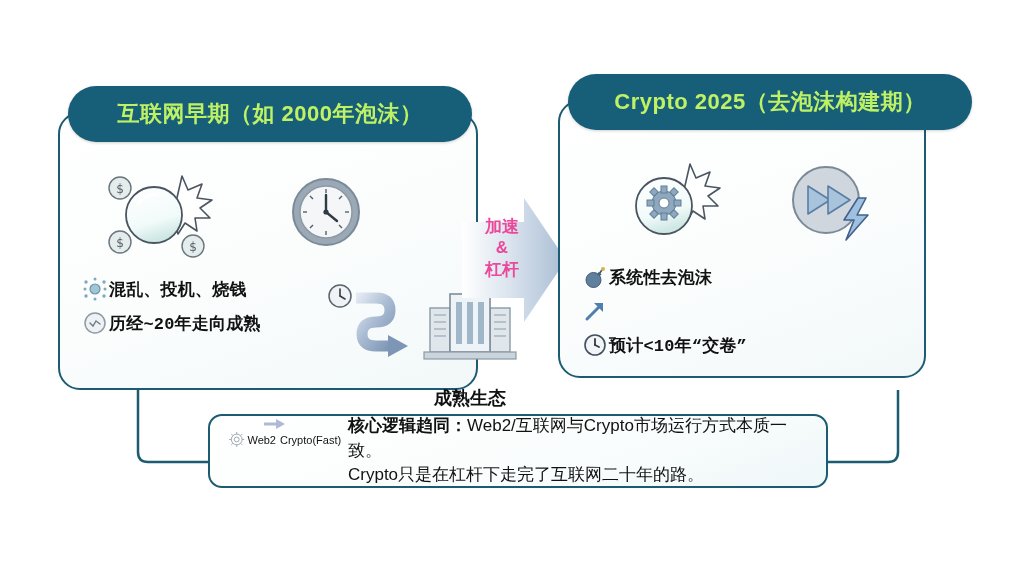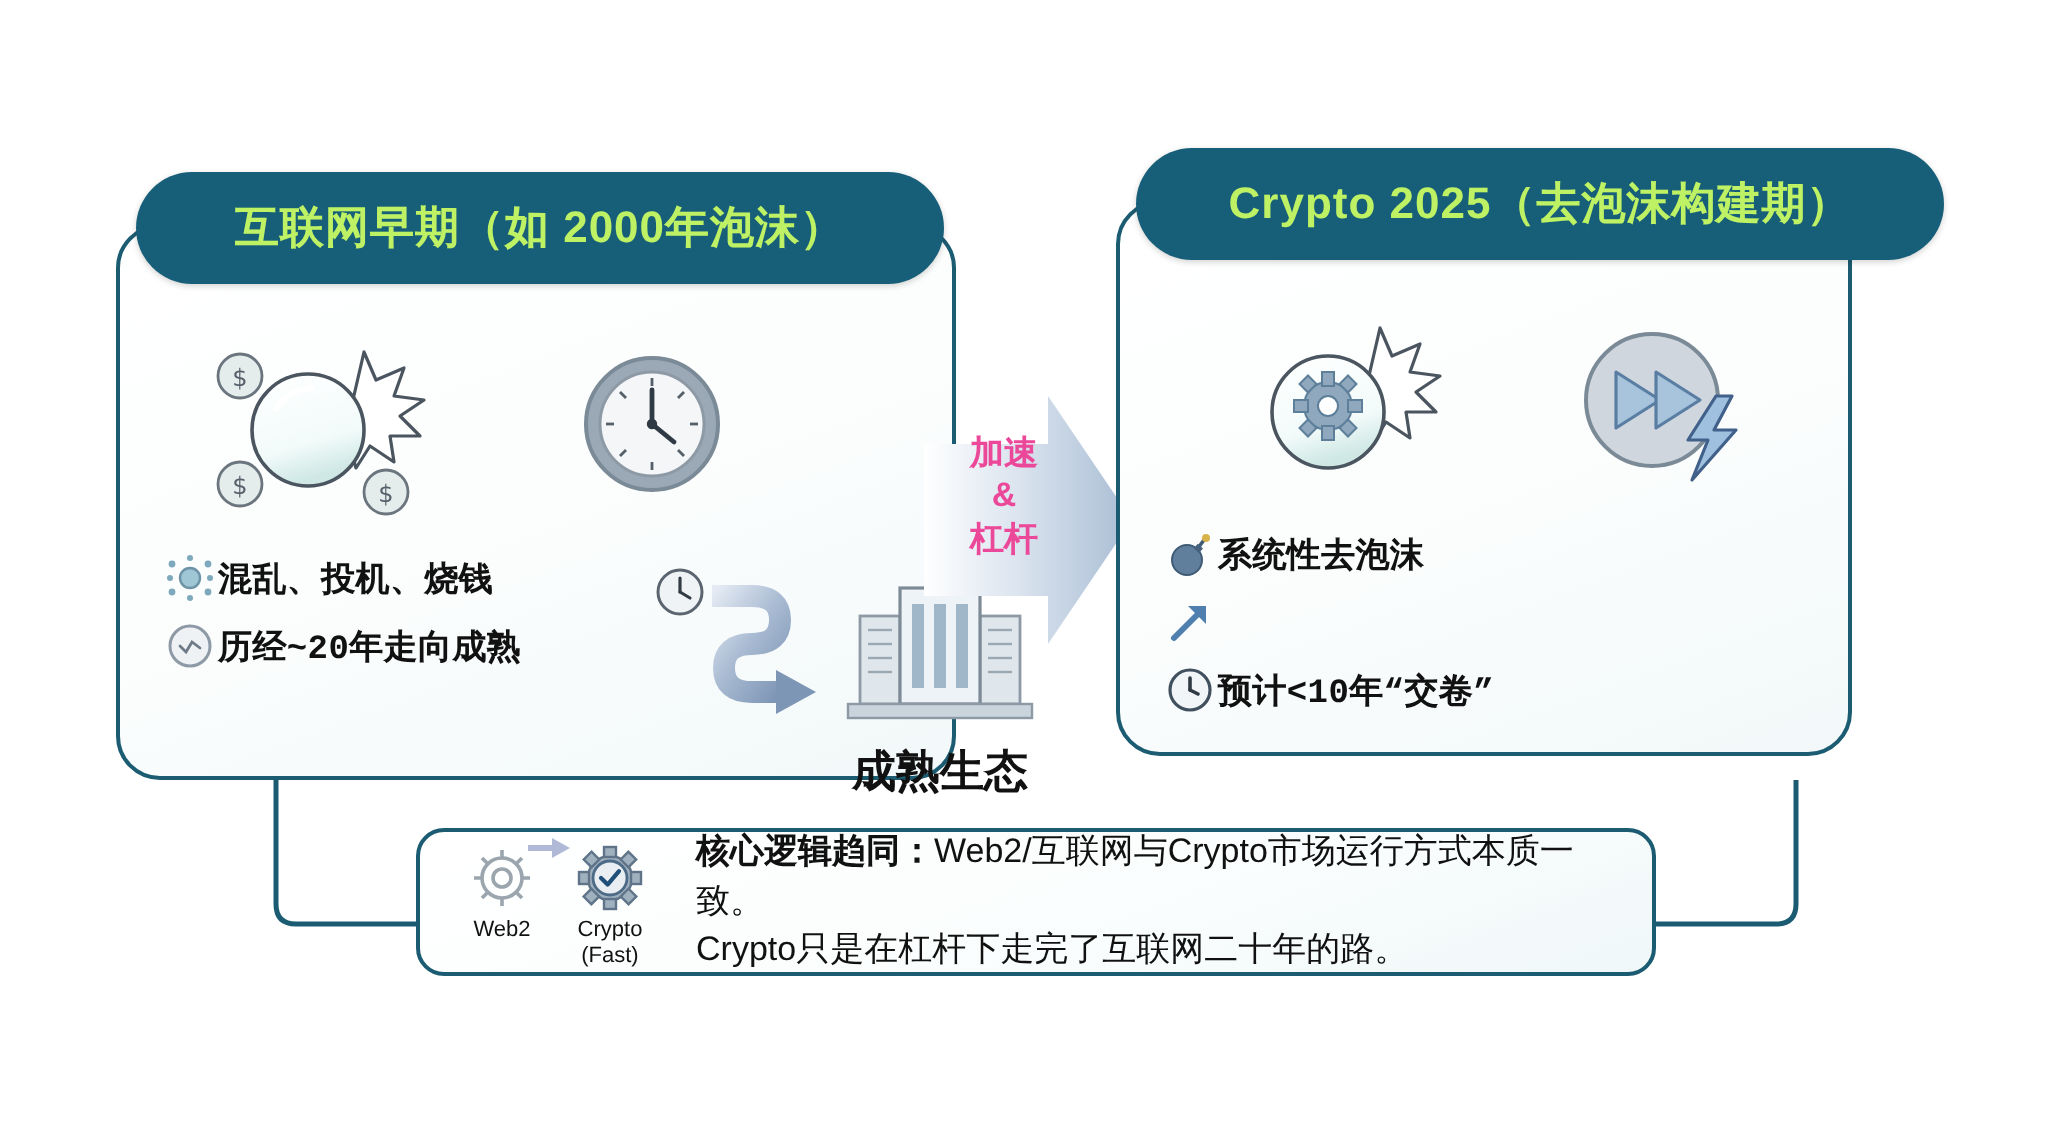--- a/index.html
+++ b/index.html
@@ -101,24 +101,24 @@
   }
 
   
   .outcome {
     position: absolute;
     width: 120px;
     text-align: center;
   }
   .outcome-left  { left: 350px; top: 168px; }
   .outcome-caption {
-    font-size: 22px;
+    font-size: 18px;
     font-weight: bold;
     color: #111111;
-    margin-top: 2px;
+    margin-top: 18px;
     white-space: nowrap;
   }
 
   
   .path-arrow { position: absolute; }
   .path-left  { left: 268px; top: 170px; }
 
   
   .center-arrow {
     position: absolute;
@@ -160,21 +160,20 @@
     display: flex;
     align-items: flex-start;
     justify-content: center;
     gap: 4px;
     position: relative;
     height: 64px;
     padding-top: 4px;
   }
   .gear-block {
     display: flex;
-    flex-direction: column;
     align-items: center;
     width: 50px;
   }
   .gear-label {
     font-size: 11px;
     line-height: 1.05;
     text-align: center;
     color: #111111;
     margin-top: 1px;
   }

